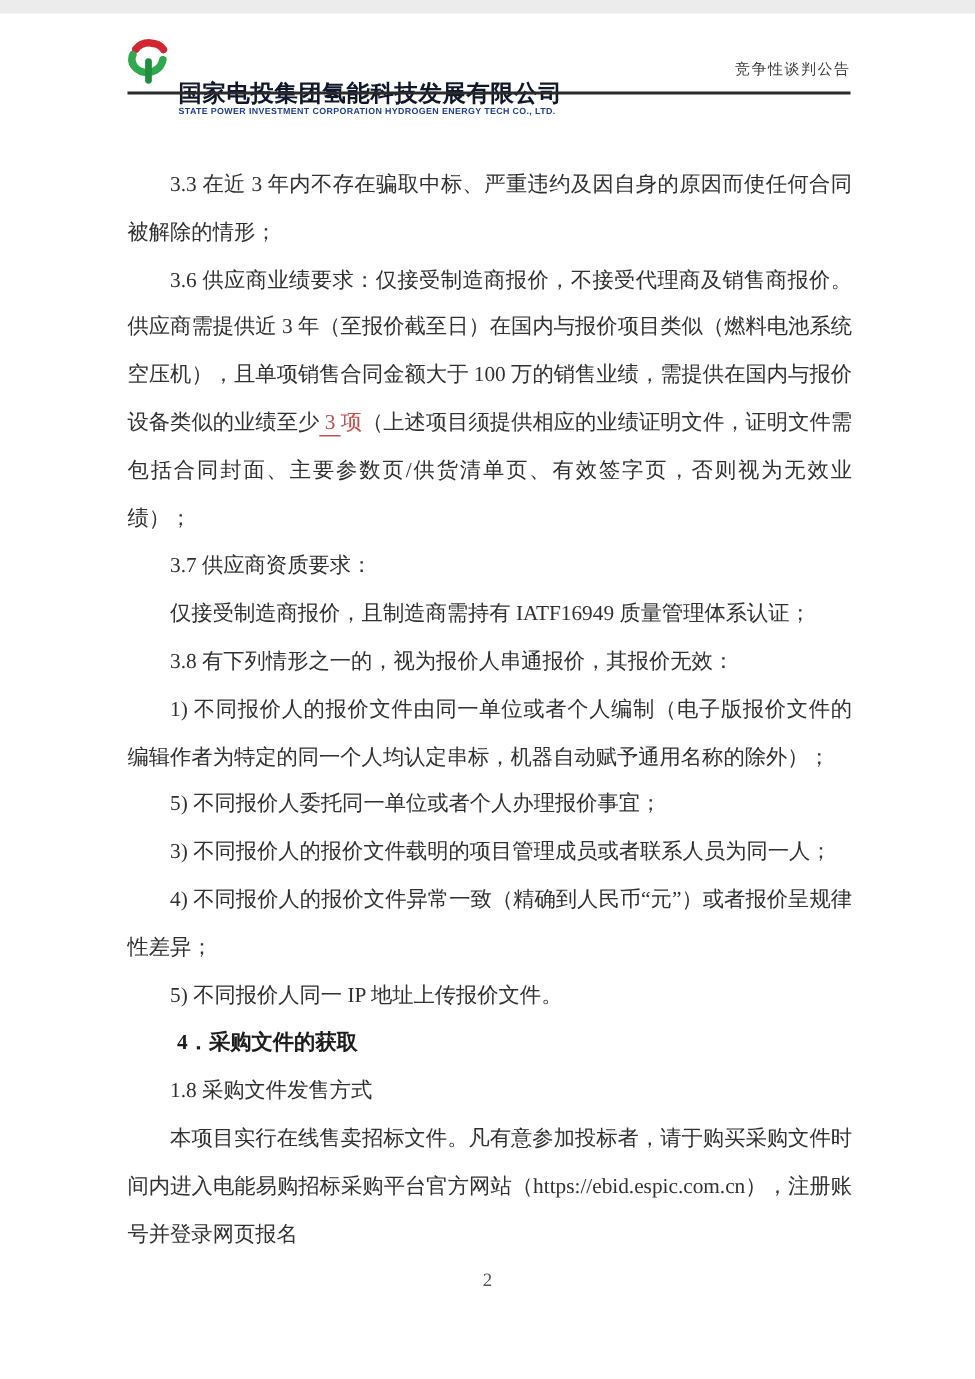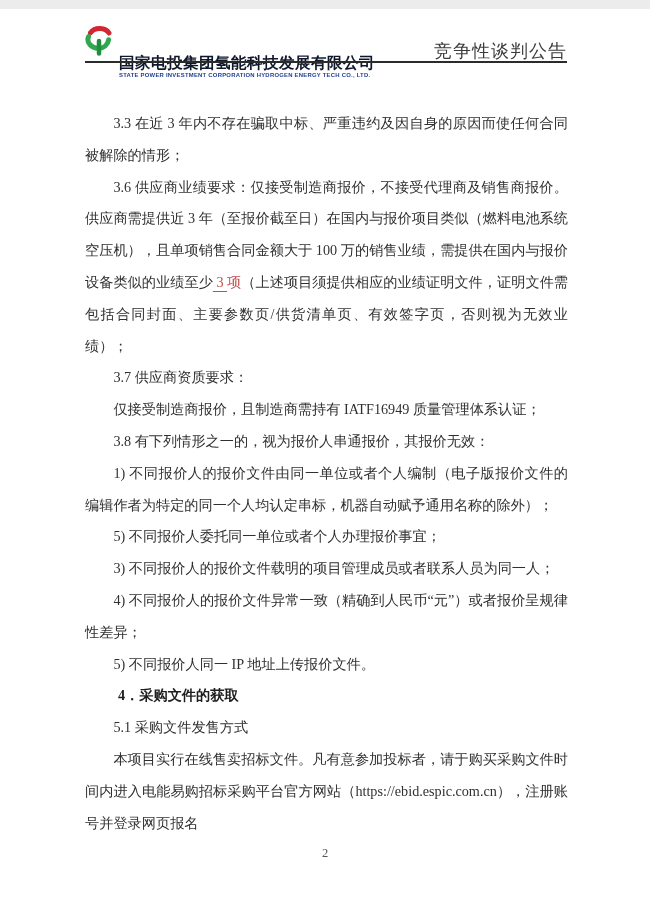--- a/index.html
+++ b/index.html
@@ -23,21 +23,21 @@
     font-weight: bold; font-size: 15.5px; line-height: 17px;
     color: #0f172a; letter-spacing: 0.5px; white-space: nowrap; margin-top: 28px;
   }
   .company-en {
     font-family: "Liberation Sans", "DejaVu Sans", sans-serif;
     font-weight: bold; font-size: 5.9px; line-height: 8px;
     color: #1e3e93; letter-spacing: 0.25px; white-space: nowrap;
   }
   .doc-type {
     position: absolute; right: 0; top: 13px;
-    font-size: 18px; color: #3b3b3b; letter-spacing: 1px;
+    font-size: 10px; color: #3b3b3b; letter-spacing: 1px;
   }
   .header-rule {
     position: absolute; left: 85px; top: 61px; width: 482px; height: 2px;
     background: #2b2b2b;
   }
   .doc-body {
     position: absolute; left: 85px; top: 108px; width: 483px;
     font-size: 14.2px; line-height: 31.8px; color: #303030;
     text-align: justify;
   }
@@ -79,17 +79,17 @@
   <p><span>3.6 供应商业绩要求：仅接受制造商报价，不接受代理商及销售商报价。供应商需提供近 3 年（至报价截至日）在国内与报价项目类似（燃料电池系统空压机），且单项销售合同金额大于 100 万的销售业绩，需提供在国内与报价设备类似的业绩至少</span><span class="red-u"> 3 </span><span class="red">项</span><span>（上述项目须提供相应的业绩证明文件，证明文件需包括合同封面、主要参数页/供货清单页、有效签字页，否则视为无效业绩）；</span></p>
   <p>3.7 供应商资质要求：</p>
   <p>仅接受制造商报价，且制造商需持有 IATF16949 质量管理体系认证；</p>
   <p>3.8 有下列情形之一的，视为报价人串通报价，其报价无效：</p>
   <p>1) 不同报价人的报价文件由同一单位或者个人编制（电子版报价文件的编辑作者为特定的同一个人均认定串标，机器自动赋予通用名称的除外）；</p>
   <p>5) 不同报价人委托同一单位或者个人办理报价事宜；</p>
   <p>3) 不同报价人的报价文件载明的项目管理成员或者联系人员为同一人；</p>
   <p>4) 不同报价人的报价文件异常一致（精确到人民币“元”）或者报价呈规律性差异；</p>
   <p>5) 不同报价人同一 IP 地址上传报价文件。</p>
   <p class="heading">4．采购文件的获取</p>
-  <p>5.1 采购文件发售方式</p>
+  <p>1.8 采购文件发售方式</p>
   <p>本项目实行在线售卖招标文件。凡有意参加投标者，请于购买采购文件时间内进入电能易购招标采购平台官方网站（https://ebid.espic.com.cn），注册账号并登录网页报名</p>
 </div>
 
 <div class="page-footer">2</div>
 
 </body></html>

